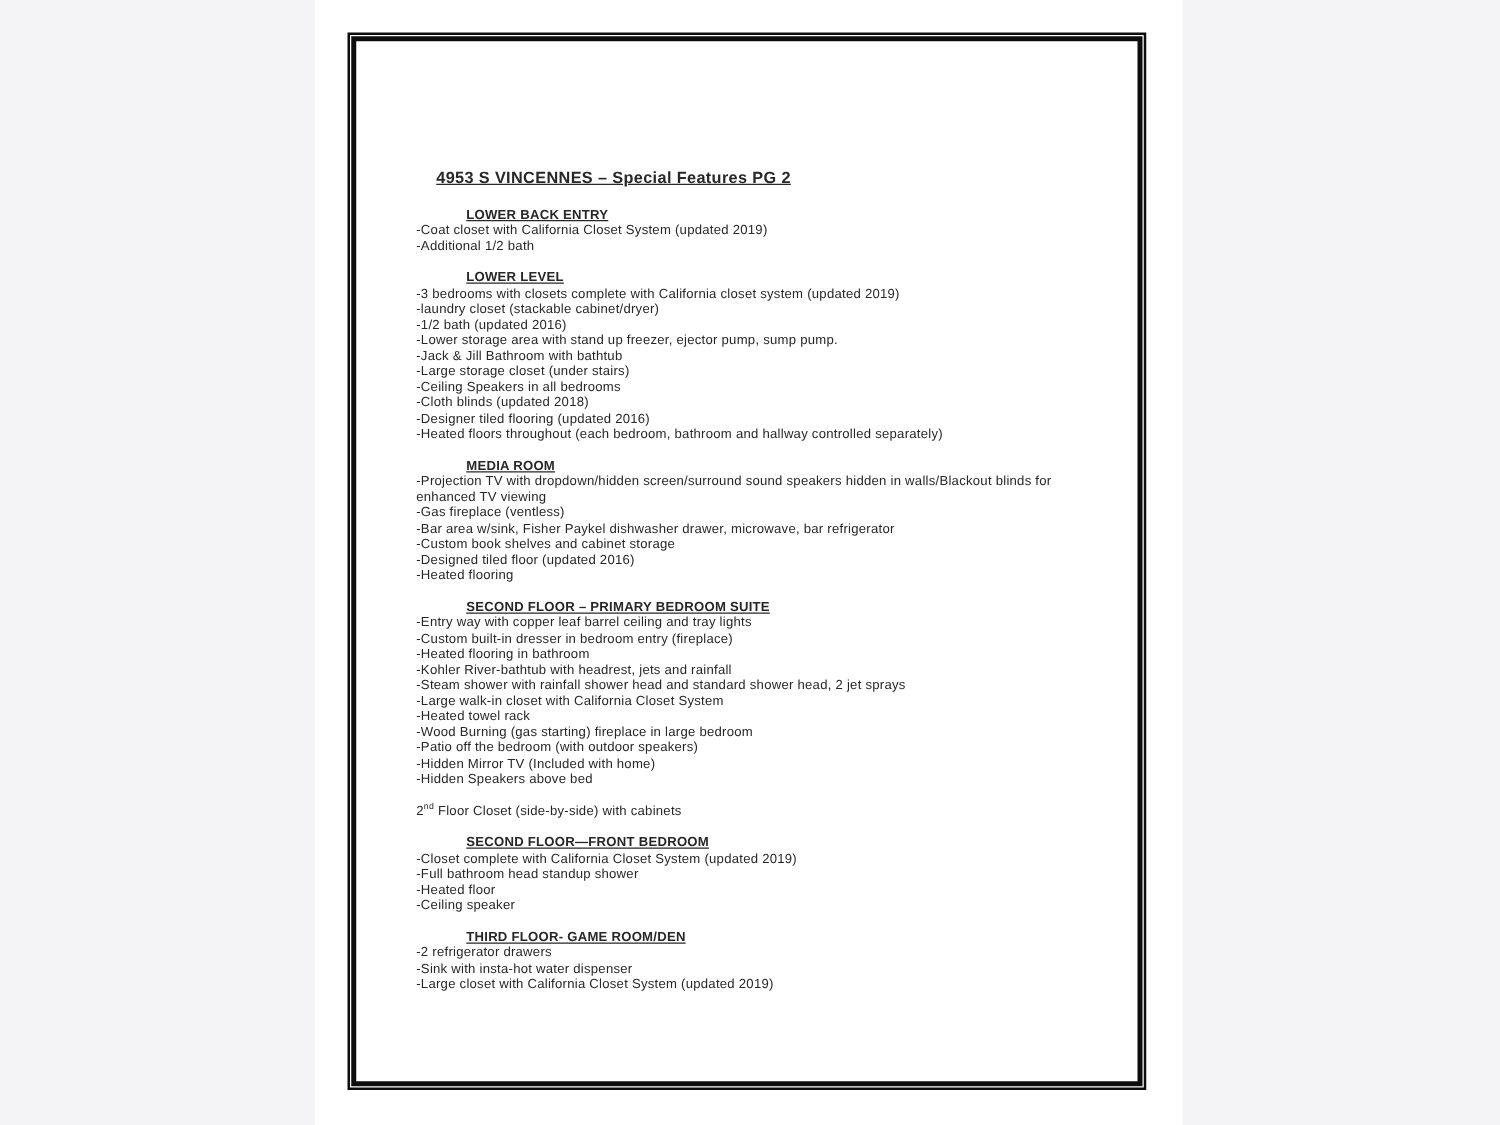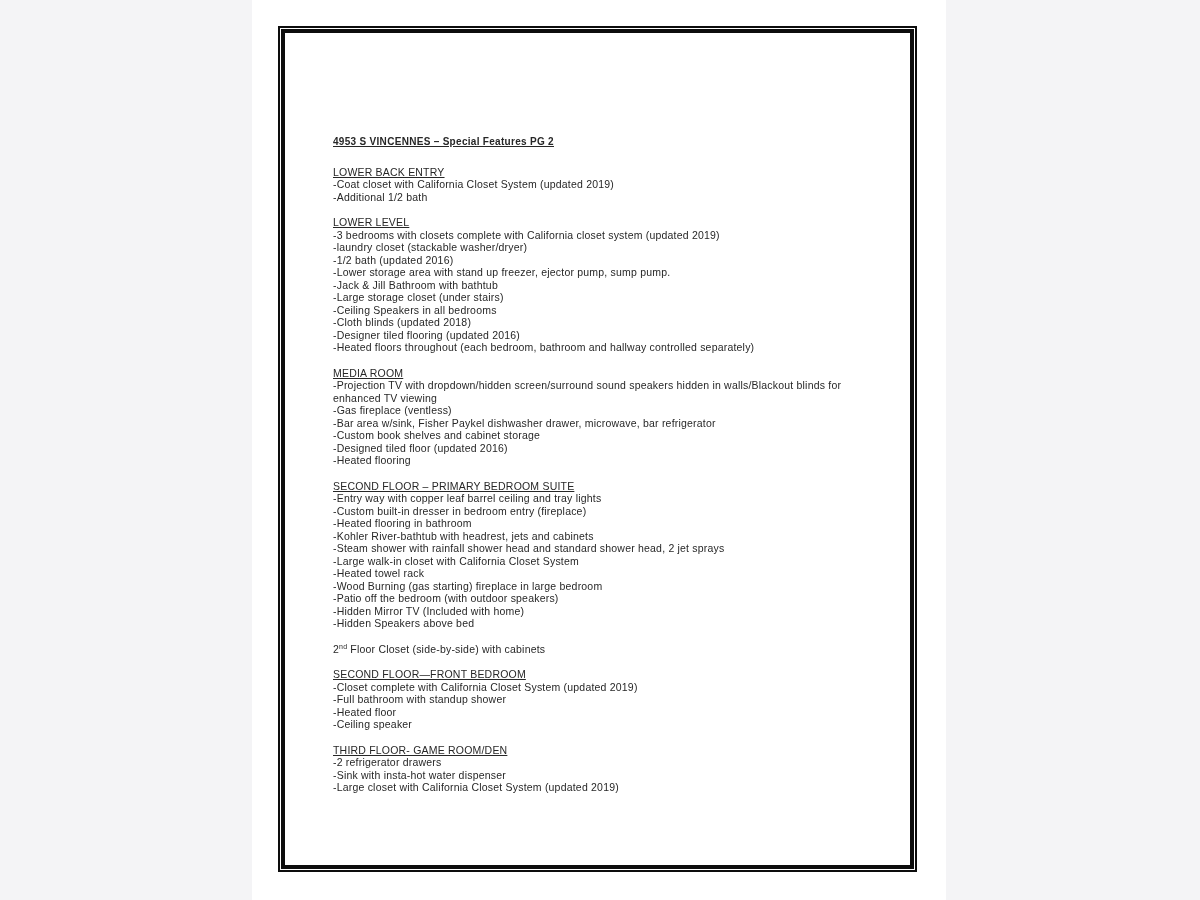--- a/index.html
+++ b/index.html
@@ -39,32 +39,33 @@
     position: absolute;
     left: 81px;
     top: 136px;
     width: 534px;
     color: #272727;
     font-size: 10.5px;
     line-height: 12.5px;
     letter-spacing: 0.2px;
   }
   .doc-title {
-    font-size: 10px;
+    font-size: 13px;
     font-weight: bold;
     text-decoration: underline;
-    margin: 0 0 17px 0;
+    margin: 0 0 17px 16px;
     letter-spacing: 0.3px;
   }
   .section {
     margin: 0 0 13px 0;
   }
   .heading {
-    font-weight: normal;
+    font-weight: bold;
     text-decoration: underline;
+    margin-left: 40px;
   }
   .line {
     margin: 0;
   }
   .laundry {
     margin: 0 0 13px 0;
   }
   .laundry sup {
     font-size: 7px;
     line-height: 0;
@@ -84,21 +85,21 @@
 
     <div class="section">
       <div class="heading">LOWER BACK ENTRY</div>
       <div class="line">-Coat closet with California Closet System (updated 2019)</div>
       <div class="line">-Additional 1/2 bath</div>
     </div>
 
     <div class="section">
       <div class="heading">LOWER LEVEL</div>
       <div class="line">-3 bedrooms with closets complete with California closet system (updated 2019)</div>
-      <div class="line">-laundry closet (stackable washer/dryer)</div>
+      <div class="line">-laundry closet (stackable cabinet/dryer)</div>
       <div class="line">-1/2 bath (updated 2016)</div>
       <div class="line">-Lower storage area with stand up freezer, ejector pump, sump pump.</div>
       <div class="line">-Jack &amp; Jill Bathroom with bathtub</div>
       <div class="line">-Large storage closet (under stairs)</div>
       <div class="line">-Ceiling Speakers in all bedrooms</div>
       <div class="line">-Cloth blinds (updated 2018)</div>
       <div class="line">-Designer tiled flooring (updated 2016)</div>
       <div class="line">-Heated floors throughout (each bedroom, bathroom and hallway controlled separately)</div>
     </div>
 
@@ -110,36 +111,36 @@
       <div class="line">-Custom book shelves and cabinet storage</div>
       <div class="line">-Designed tiled floor (updated 2016)</div>
       <div class="line">-Heated flooring</div>
     </div>
 
     <div class="section">
       <div class="heading">SECOND FLOOR – PRIMARY BEDROOM SUITE</div>
       <div class="line">-Entry way with copper leaf barrel ceiling and tray lights</div>
       <div class="line">-Custom built-in dresser in bedroom entry (fireplace)</div>
       <div class="line">-Heated flooring in bathroom</div>
-      <div class="line">-Kohler River-bathtub with headrest, jets and cabinets</div>
+      <div class="line">-Kohler River-bathtub with headrest, jets and rainfall</div>
       <div class="line">-Steam shower with rainfall shower head and standard shower head, 2 jet sprays</div>
       <div class="line">-Large walk-in closet with California Closet System</div>
       <div class="line">-Heated towel rack</div>
       <div class="line">-Wood Burning (gas starting) fireplace in large bedroom</div>
       <div class="line">-Patio off the bedroom (with outdoor speakers)</div>
       <div class="line">-Hidden Mirror TV (Included with home)</div>
       <div class="line">-Hidden Speakers above bed</div>
     </div>
 
     <p class="laundry"><span>2</span><sup>nd</sup><span> Floor Closet (side-by-side) with cabinets</span></p>
 
     <div class="section">
       <div class="heading">SECOND FLOOR—FRONT BEDROOM</div>
       <div class="line">-Closet complete with California Closet System (updated 2019)</div>
-      <div class="line">-Full bathroom with standup shower</div>
+      <div class="line">-Full bathroom head standup shower</div>
       <div class="line">-Heated floor</div>
       <div class="line">-Ceiling speaker</div>
     </div>
 
     <div class="section">
       <div class="heading">THIRD FLOOR- GAME ROOM/DEN</div>
       <div class="line">-2 refrigerator drawers</div>
       <div class="line">-Sink with insta-hot water dispenser</div>
       <div class="line">-Large closet with California Closet System (updated 2019)</div>
     </div>

